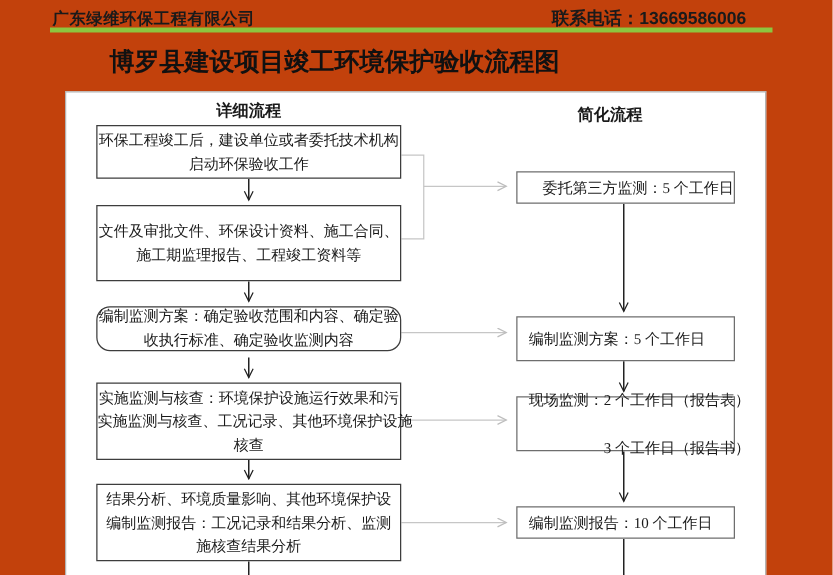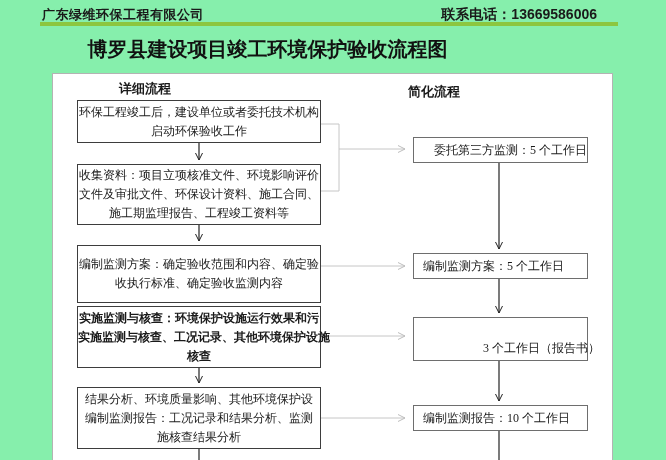--- a/index.html
+++ b/index.html
@@ -1,40 +1,40 @@
 <!DOCTYPE html>
 <html><head>
 <meta charset="utf-8">
 <style>
   * { margin: 0; padding: 0; box-sizing: border-box; }
   html, body { background: #ffffff; }
   body { width: 666px; height: 460px; overflow: hidden; position: relative;
          font-family: "Liberation Sans", sans-serif; }
   .page { position: absolute; left: 0; top: 0; width: 666px; height: 460px;
-          overflow: hidden; background: #86efac; }
+          overflow: hidden; background: #c2410c; }
 
   
   .company { position: absolute; left: 42px; top: 6px; font-size: 13px;
              font-weight: bold; color: #1a1a1a; letter-spacing: 0.5px; }
   .phone   { position: absolute; right: 69px; top: 6px; font-size: 14px;
              font-weight: bold; color: #1a1a1a; }
   .accent-line { position: absolute; left: 40px; top: 22px; width: 578px;
                  height: 4px; background: #8CC63F; }
 
   
   .doc-title { position: absolute; left: 0; top: 36px; width: 535px;
                text-align: center; font-size: 20px; font-weight: bold;
                color: #111; font-family: "Liberation Serif", "DejaVu Serif", serif; }
 
   
   .flow { position: absolute; left: 52px; top: 73px; width: 561px; height: 400px;
           border: 1px solid #b3b3b3; border-bottom: none; background: #fff; }
   .flow svg { position: absolute; left: 0; top: 0; pointer-events: none; }
 
-  .col-heading { position: absolute; width: 160px; 
+  .col-heading { position: absolute; width: 160px; text-align: center;
                  font-size: 13px; font-weight: bold; color: #1a1a1a; }
   .col-heading.left  { left: 66px;  top: 6px; }
   .col-heading.right { left: 355px; top: 9px; }
 
   .fbox { position: absolute; background: #fff; display: flex;
           flex-direction: column; justify-content: center;
           font-family: "Liberation Serif", "DejaVu Serif", serif;
           font-size: 12px; color: #1a1a1a; }
   .lbox { left: 24px; width: 244px; border: 1px solid #3d3d3d;
           text-align: center; line-height: 19px; }
@@ -87,51 +87,51 @@
       <path d="M268,262 H352" stroke="#c6c6c6" stroke-width="1" fill="none" marker-end="url(#ah-gray)"></path>
       <path d="M268,344 H352" stroke="#c6c6c6" stroke-width="1" fill="none" marker-end="url(#ah-gray)"></path>
     </svg>
 
     <div class="fbox lbox" style="top:26px; height:43px;">
       <div>环保工程竣工后，建设单位或者委托技术机构</div>
       <div>启动环保验收工作</div>
     </div>
 
     <div class="fbox lbox" style="top:90px; height:61px;">
-      <div>收集资料：项目立项核准文件、环境影响评价</div>
       <div>文件及审批文件、环保设计资料、施工合同、</div>
       <div>施工期监理报告、工程竣工资料等</div>
     </div>
 
-    <div class="fbox lbox" style="top:171px; height:58px;">
+    <div class="fbox lbox" style="top:171px; height:36px;border-radius:11px;">
       <div>编制监测方案：确定验收范围和内容、确定验</div>
       <div>收执行标准、确定验收监测内容</div>
     </div>
 
-    <div class="fbox lbox" style="top:232px; height:62px;font-weight:bold;">
+    <div class="fbox lbox" style="top:232px; height:62px;">
       <div>实施监测与核查：环境保护设施运行效果和污</div>
       <div>实施监测与核查、工况记录、其他环境保护设施</div>
       <div>核查</div>
     </div>
 
     <div class="fbox lbox" style="top:313px; height:62px;">
       <div>结果分析、环境质量影响、其他环境保护设</div>
       <div>编制监测报告：工况记录和结果分析、监测</div>
       <div>施核查结果分析</div>
     </div>
 
     <div class="fbox rbox" style="top:63px; height:26px;text-align:right;">
       <div class="rline">委托第三方监测：5 个工作日</div>
     </div>
 
-    <div class="fbox rbox" style="top:179px; height:26px;">
+    <div class="fbox rbox" style="top:179px; height:36px;">
       <div class="rline">编制监测方案：5 个工作日</div>
     </div>
 
     <div class="fbox rbox" style="top:243px; height:44px;">
+      <div class="rline">现场监测：2 个工作日（报告表）</div>
       <div class="rline indent2">3 个工作日（报告书）</div>
     </div>
 
     <div class="fbox rbox" style="top:331px; height:26px;">
       <div class="rline">编制监测报告：10 个工作日</div>
     </div>
 
   </div>
 </div>
 

